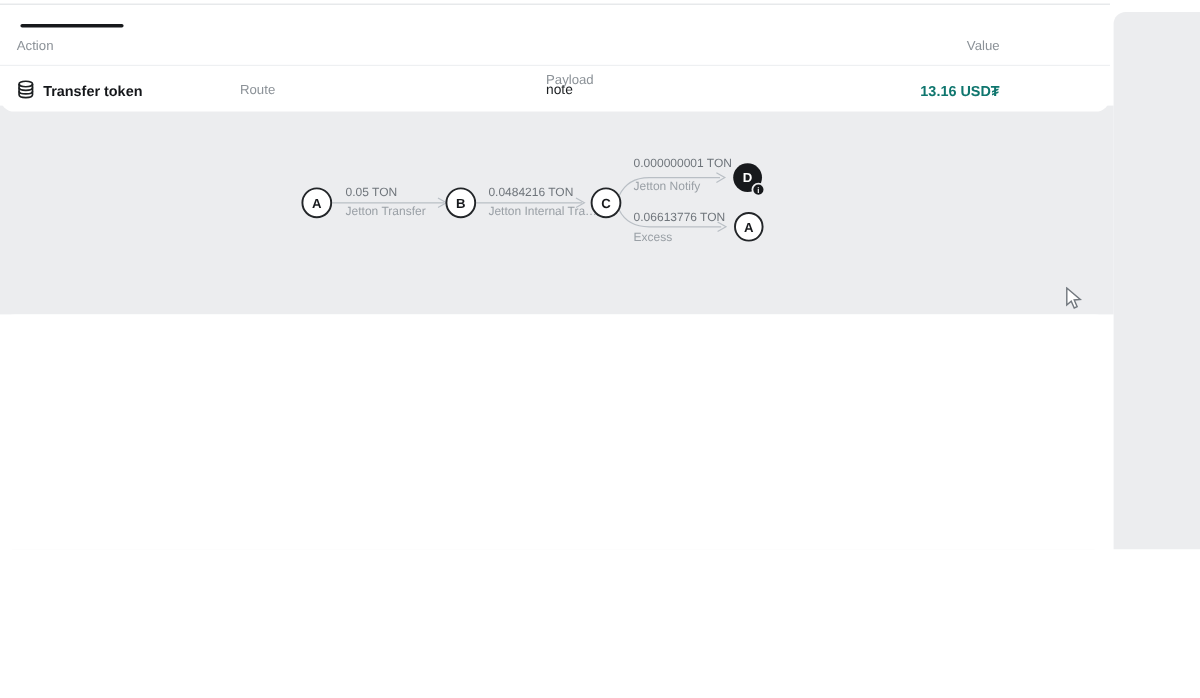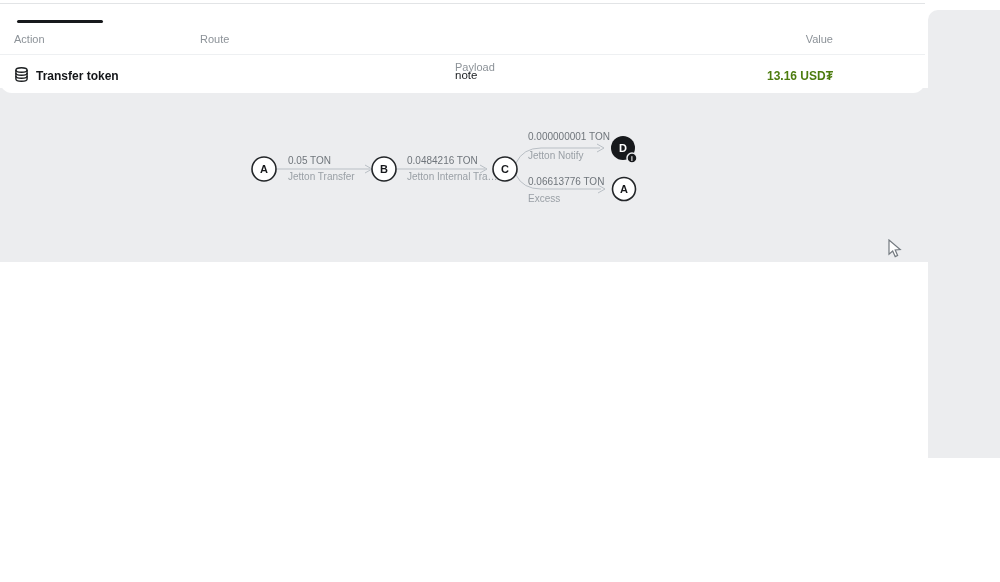--- a/index.html
+++ b/index.html
@@ -10,29 +10,29 @@
   }
   .abs { position:absolute; }
   .mono { font-family:"DejaVu Sans Mono", monospace; }
 
   
   .card-top { left:0; top:0; width:925px; height:93px; background:#fff;
               border-radius:0 0 12px 12px; z-index:2; }
   .top-hairline { left:0; top:3px; width:925px; height:1px; background:#e2e4e6; }
   .tab-indicator { left:17px; top:20px; width:86px; height:3px; background:#17191c; border-radius:2px; }
   .tbl-header { top:33px; font-size:11px; color:#8c9298; }
-  .hdr-action { left:14px; } .hdr-route { left:200px; } .hdr-payload { left:455px;margin-top:28px; }
+  .hdr-action { left:14px; } .hdr-route { left:200px;margin-top:36px; } .hdr-payload { left:455px;margin-top:28px; }
   .hdr-value { right:92px; text-align:right; }
   .tbl-divider { left:0; top:54px; width:925px; height:1px; background:#eef0f2; }
   .row-action { left:36px; top:69px; font-size:12px; font-weight:700; color:#141619; }
   .row-icon { left:13px; top:66px; width:17px; height:17px; }
   .row-route { left:200px; top:70px; font-size:11px; color:#5e92c6; letter-spacing:.3px; }
   .row-route .arrow { color:#343a40; }
   .row-payload { left:455px; top:69px; font-size:11.5px; color:#1b1e21; }
-  .row-value { right:92px; top:69px; font-size:12px; font-weight:700; text-align:right; color:#4d7c0f; }
+  .row-value { right:92px; top:69px; font-size:12px; font-weight:700; text-align:right; color:#0f766e; }
 
   
   .diagram-section { left:0; top:88px; width:928px; height:174px; background:#ecedef; z-index:1; }
   .edge-amount { font-size:10px; color:#6f757b; white-space:nowrap; z-index:3; }
   .edge-label  { font-size:10px; color:#9aa0a6; white-space:nowrap; z-index:3; }
   .diagram-svg { left:240px; top:118px; z-index:2; }
 
   
   .card-msg { left:0; top:262px; width:925px; height:287px; background:#fff; border-radius:12px; z-index:2; }
   .msg-title { left:14px; top:269px; font-size:13px; font-weight:700; color:#141619; }

